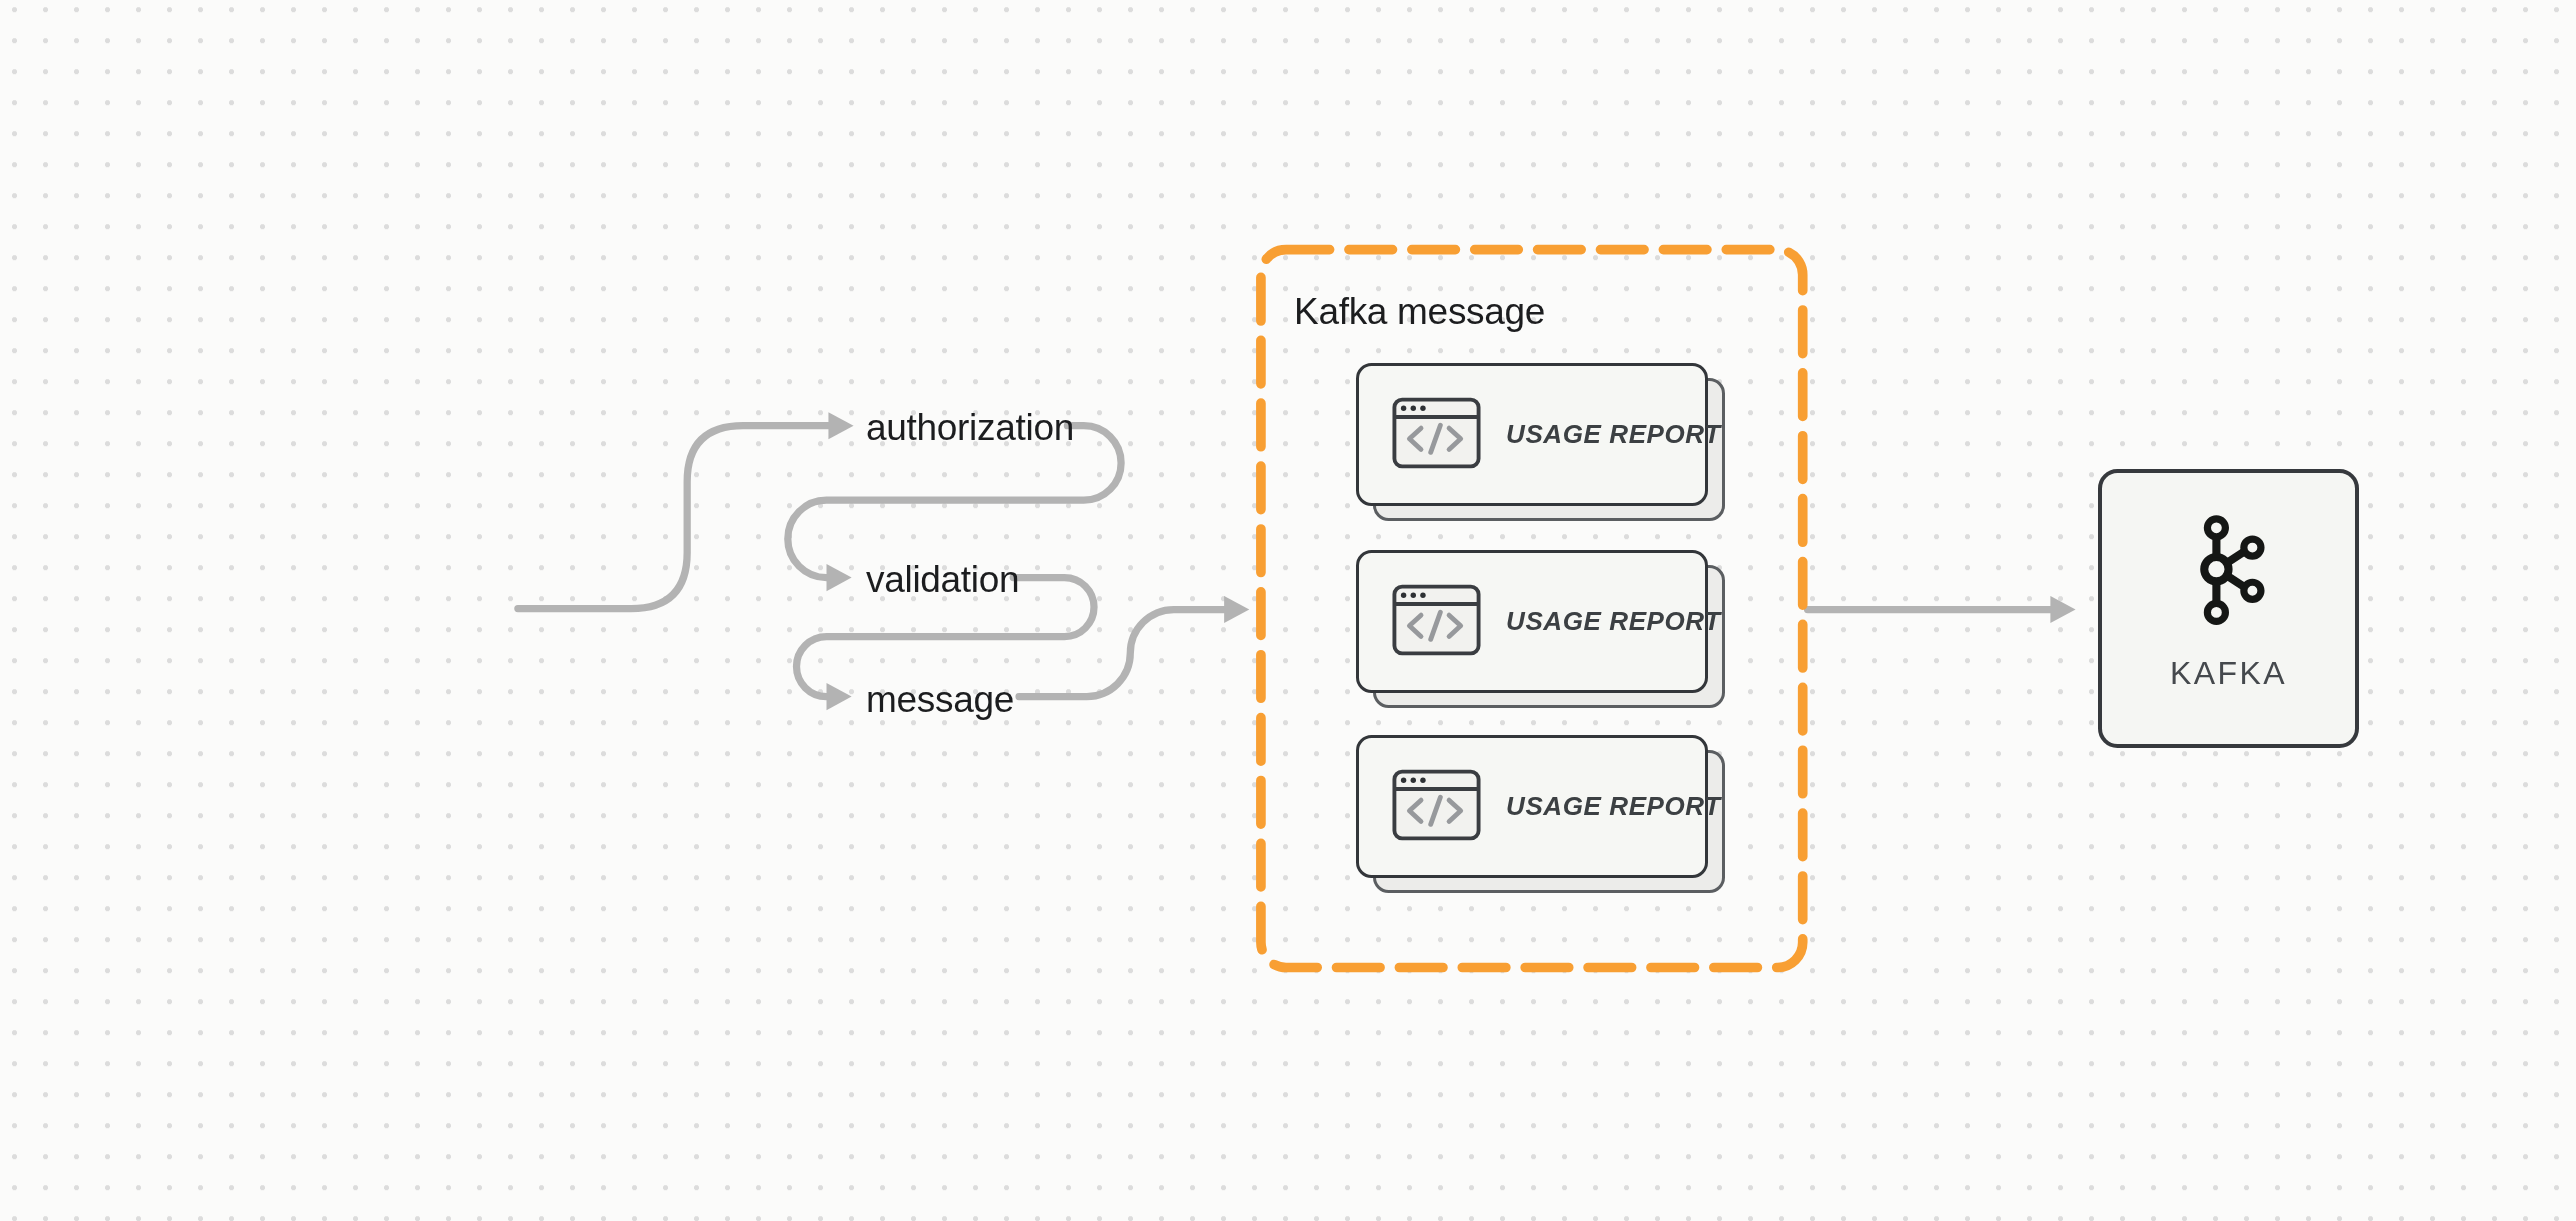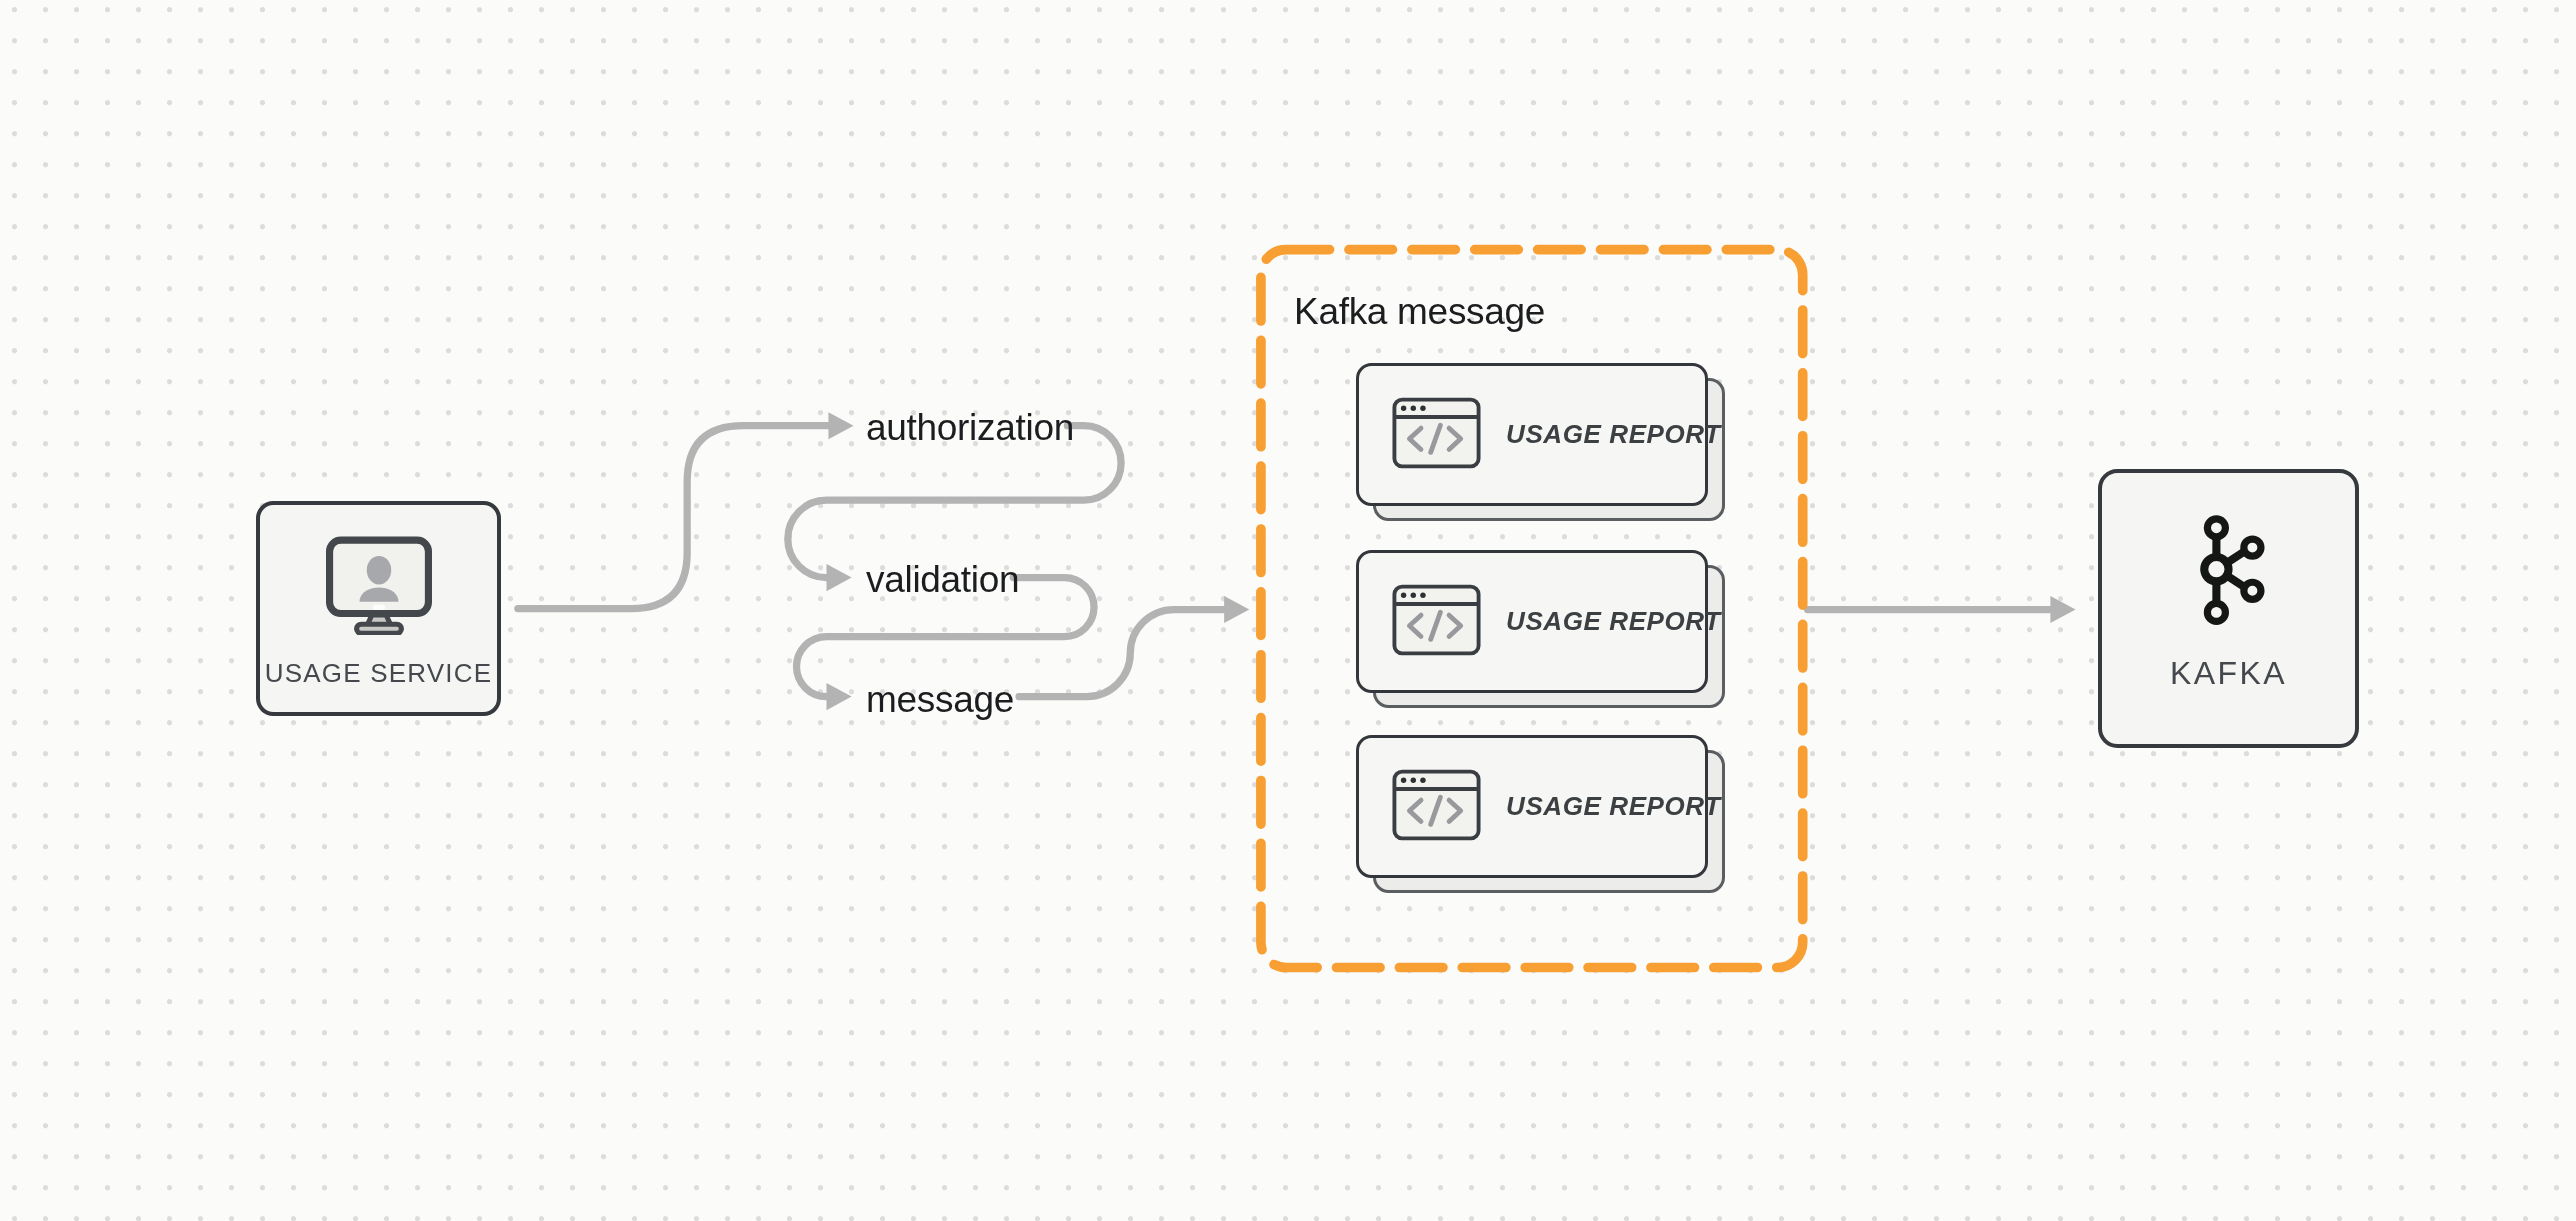--- a/index.html
+++ b/index.html
@@ -60,33 +60,20 @@
     <g stroke="#b3b3b3" stroke-width="7.5" fill="none" stroke-linecap="round">
       <path marker-end="url(#arrow)" d="M535,629 H652 Q710,629 710,571 V498 Q710,440 768,440 H856"></path>
       <path marker-end="url(#arrow)" d="M1103,440 H1120 A38.5,38.5 0 0 1 1120,517 H854 A40,40 0 0 0 854,597"></path>
       <path marker-end="url(#arrow)" d="M1047,597 H1100 A30.5,30.5 0 0 1 1100,658 H854 A31,31 0 0 0 854,720"></path>
       <path marker-end="url(#arrow)" d="M1053,720 H1123 A45,45 0 0 0 1168,675 A45,45 0 0 1 1213,630 H1265"></path>
       <path marker-end="url(#arrow)" d="M1868,630 H2119"></path>
     </g>
     <rect x="1303" y="258" width="560" height="742" rx="26" fill="none" stroke="#f89f33" stroke-width="10" stroke-dasharray="45 20" stroke-linecap="round"></rect>
   </svg>
 
-  <div class="node node-usage">
-    <div class="icon-wrap">
-      <svg width="106" height="99" viewBox="0 0 104 96">
-        <rect x="3.5" y="3.5" width="97" height="72" rx="11" fill="#f1f1ee" stroke="#44474b" stroke-width="7"></rect>
-        <ellipse cx="52" cy="33" rx="12" ry="14" fill="#a6a8ab"></ellipse>
-        <path d="M33,62 C36,46 68,46 71,62 L71,64 L33,64 Z" fill="#a6a8ab"></path>
-        <rect x="46" y="67" width="12" height="5" rx="2.5" fill="#fdfdfd"></rect>
-        <path d="M45,77 L59,77 L64,88 L40,88 Z" fill="#c8c8c6" stroke="#44474b" stroke-width="5" stroke-linejoin="round"></path>
-        <rect x="30" y="86" width="44" height="9" rx="4.5" fill="#c8c8c6" stroke="#44474b" stroke-width="5"></rect>
-      </svg>
-    </div>
-    <div class="node-label">USAGE SERVICE</div>
-  </div>
 
   <div class="step step-1">authorization</div>
   <div class="step step-2">validation</div>
   <div class="step step-3">message</div>
 
   <div class="group-title">Kafka message</div>
 
   <div class="card card-a">
     <div class="card-back"></div>
     <div class="card-front">

